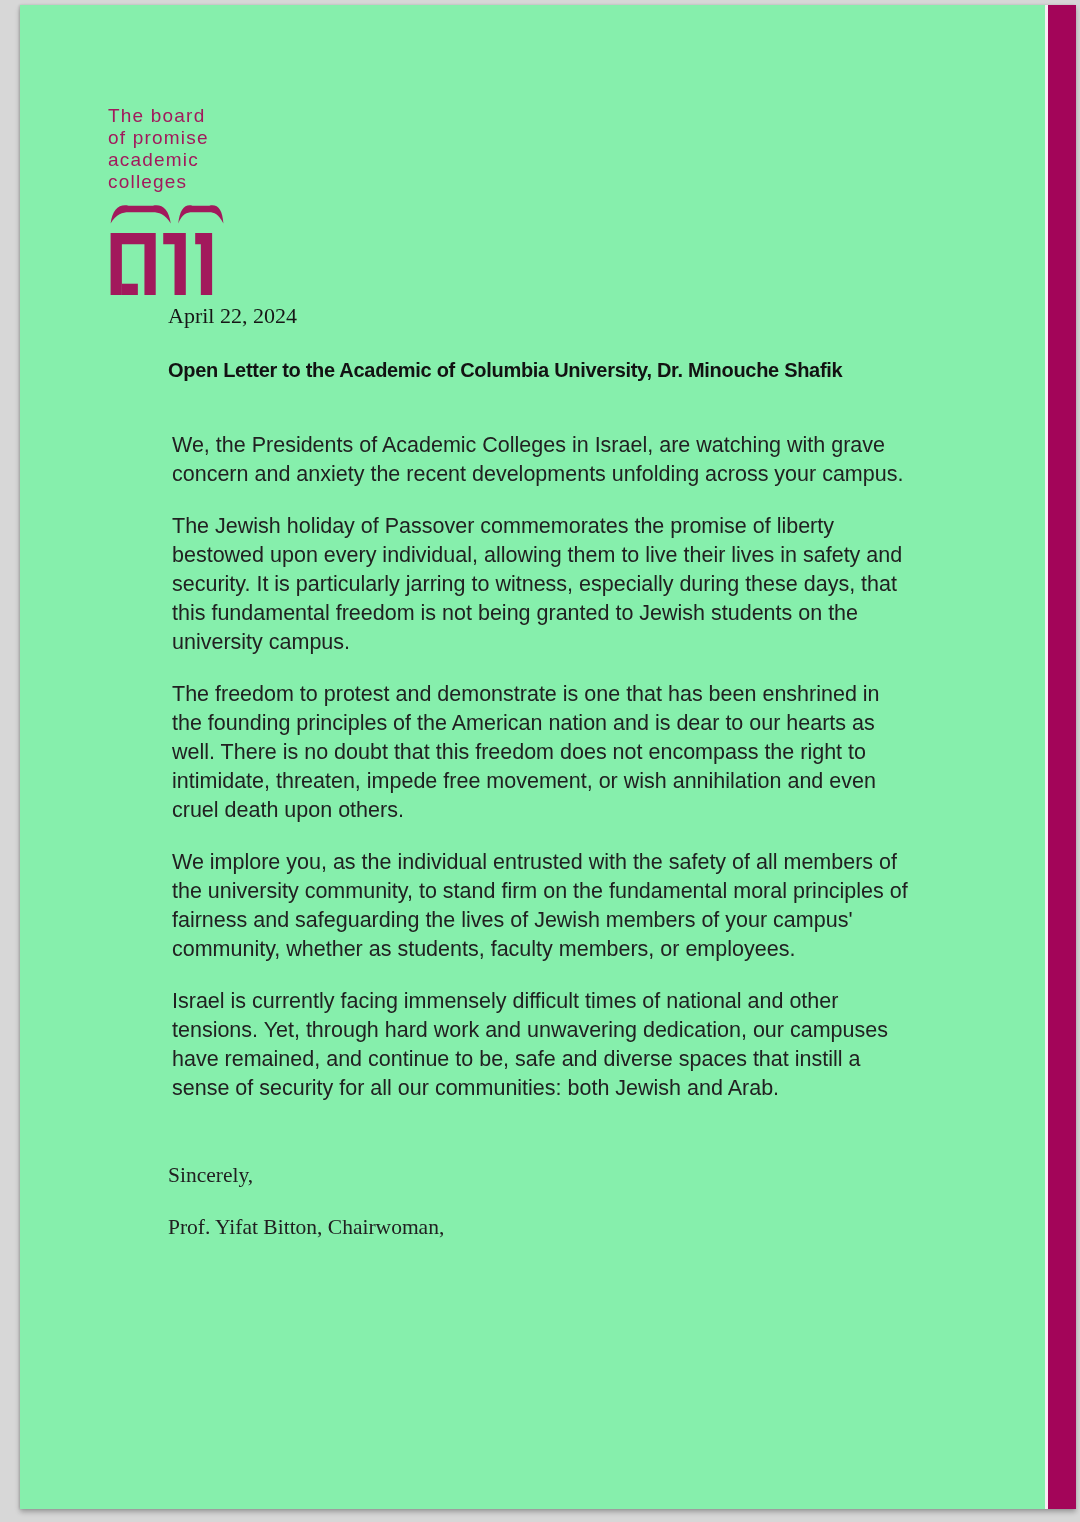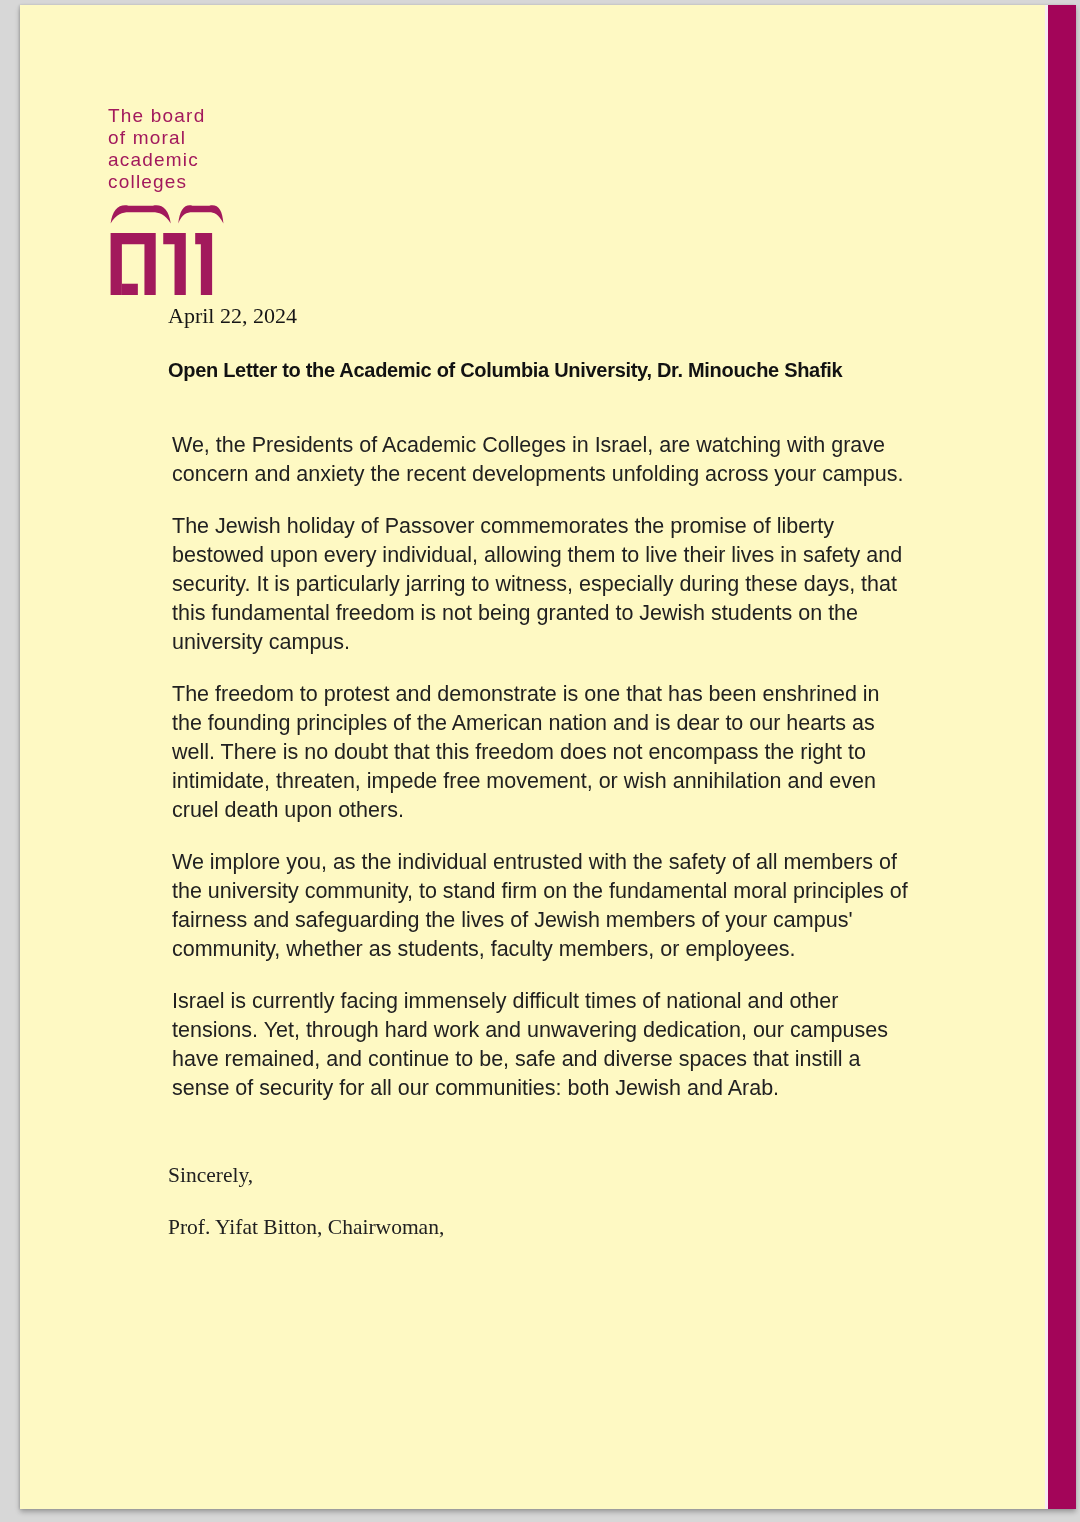--- a/index.html
+++ b/index.html
@@ -7,21 +7,21 @@
     width:1080px; height:1522px;
     background:#d7d7d7;
     position:relative;
     font-family:"Liberation Sans", sans-serif;
     overflow:hidden;
   }
   .page {
     position:absolute;
     left:20px; top:5px;
     width:1056px; height:1504px;
-    background:#fef9c3;
+    background:#86efac;
     box-shadow:0 3px 5px rgba(0,0,0,0.28), -1px 0 2px rgba(0,0,0,0.12);
   }
   .accent-bar {
     position:absolute;
     top:0; right:0; bottom:0;
     width:28px;
     background:var(--accent, #a30559);
     border-left:3px solid #f8ecf4;
   }
   .logo {
@@ -74,21 +74,21 @@
 </head>
 <body>
 
 <div class="page">
 
   <div class="accent-bar"></div>
 
   <div class="logo">
     <div class="logo-wordmark">
       <div>The board</div>
-      <div>of moral</div>
+      <div>of promise</div>
       <div>academic</div>
       <div>colleges</div>
     </div>
     <svg class="logo-mark" width="118" height="94" viewBox="0 0 120 100" aria-hidden="true">
       <g fill="currentColor">
 
         <path d="M0,24 C2,9 9,3 19,5 L45,5 C55,3 62,9 64,24 C58,14 51,12 45,12 L19,12 C13,12 6,14 0,24 Z"></path>
 
         <path d="M72,24 C73.5,9 79,3 87,5 L105,5 C114,3 119,9 120,24 C115,14 110,12 105,12 L87,12 C81,12 76,14 72,24 Z"></path>
 

